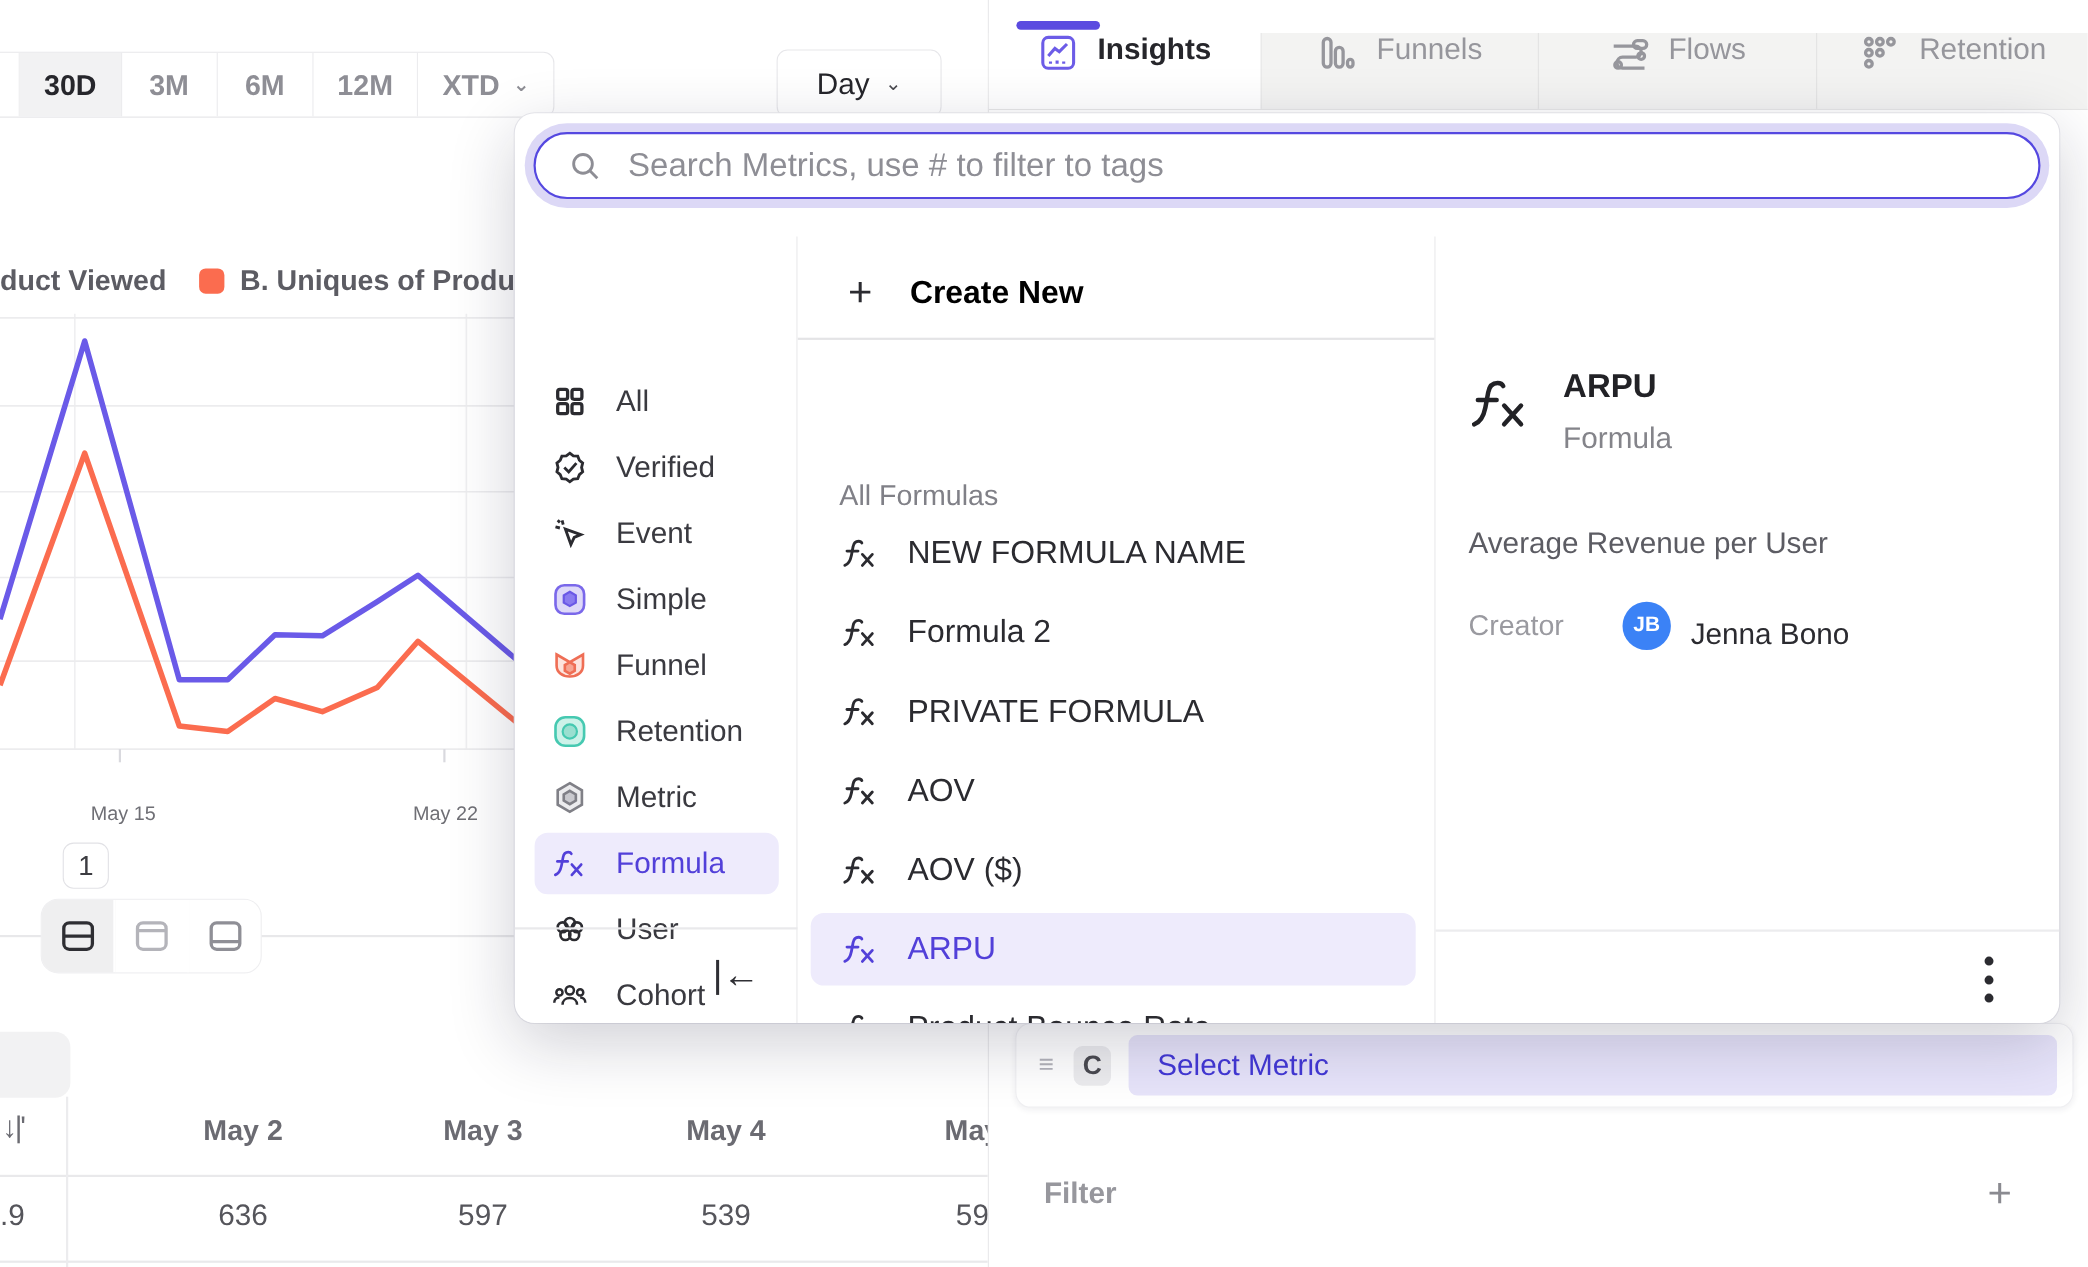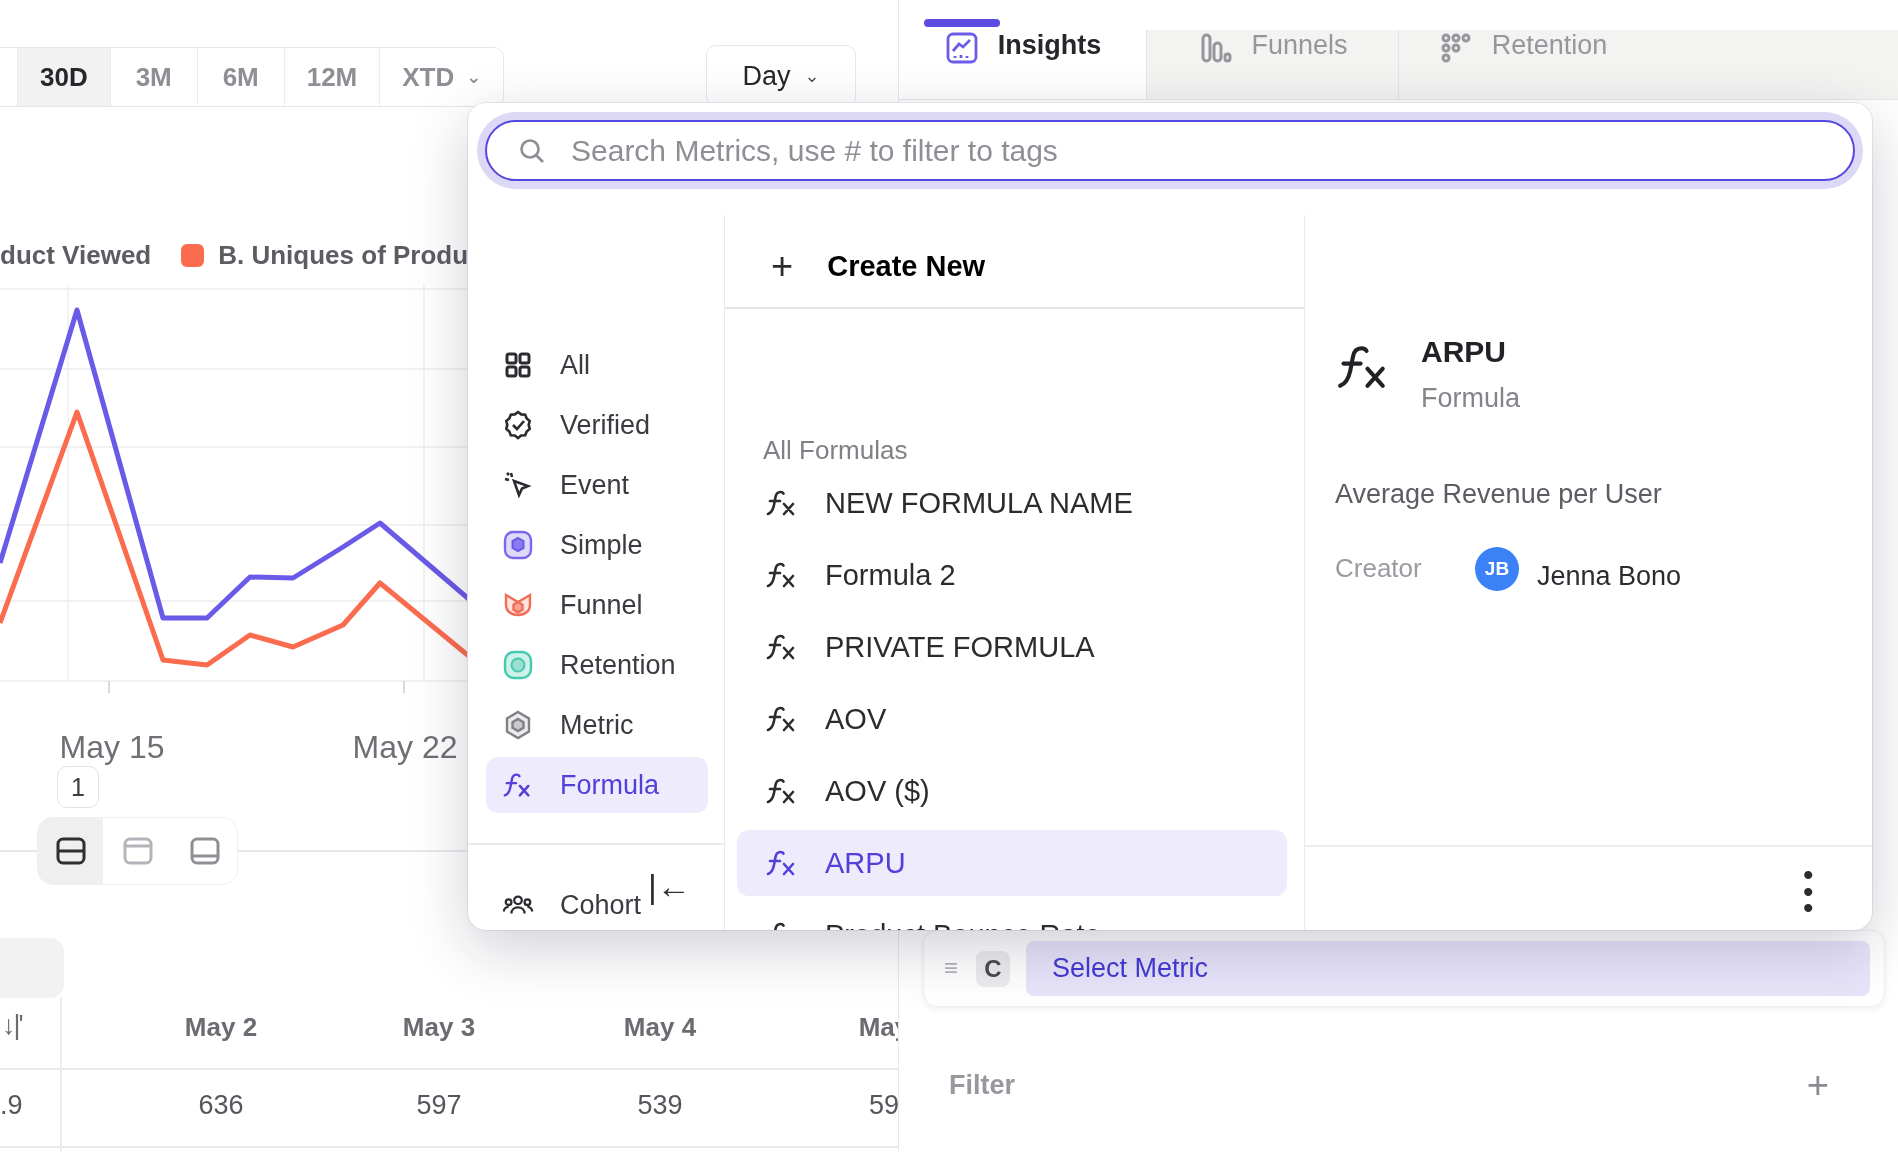--- a/index.html
+++ b/index.html
@@ -20,21 +20,21 @@
   .day-btn { left:706px; top:45px; width:150px; height:62px; background:#fff; border:1.5px solid #e7e7ea;
     border-radius:10px; display:flex; align-items:center; justify-content:center; gap:14px;
     font-size:27px; font-weight:400; color:#26262b; cursor:pointer; }
   .day-btn .chev { font-size:18px; color:#4a4a50; }
 
   .legend-row { left:0; top:238px; width:470px; height:34px; display:flex; align-items:center; overflow:hidden; }
   .legend-label { font-size:26px; font-weight:600; color:#5c5c63; white-space:nowrap; }
   .legend-swatch { width:23px; height:23px; border-radius:6px; margin:0 14px 0 30px; flex:0 0 auto; }
 
   .chart-wrap { left:0; top:285px; width:470px; height:470px; }
-  .axis-label { position:absolute; font-size:32px; color:#6f6f75; white-space:nowrap; transform:translateX(-50%); }
+  .axis-label { position:absolute; font-size:18px; color:#6f6f75; white-space:nowrap; transform:translateX(-50%); }
 
   .page-box { left:57px; top:766px; width:42px; height:42px; border:1.5px solid #e2e2e6; border-radius:10px;
     display:flex; align-items:center; justify-content:center; font-size:25px; color:#3c3c41; background:#fff; }
   .hdivider { left:0; top:850px; width:470px; height:1.5px; background:#e8e8ea; }
   .layout-group { left:37px; top:817px; width:201px; height:68px; background:#f5f5f6; border-radius:16px;
     display:flex; overflow:hidden; border:1px solid #efeff1; }
   .layout-cell { flex:1; display:flex; align-items:center; justify-content:center; border-right:2px solid #fff; cursor:pointer; }
   .layout-cell:last-child { border-right:none; }
   .layout-cell.active { background:#efeff0; }
   .layout-cell.white { background:#fff; }
@@ -218,20 +218,29 @@
         <span>Insights</span>
       </div>
       <div class="tab" style="width:252px;">
         <svg class="ticon" viewBox="0 0 36 36" fill="none" stroke="#96969c" stroke-width="3">
           <rect x="6" y="5" width="7" height="26" rx="3.5"></rect>
             <rect x="17" y="13" width="7" height="18" rx="3.5"></rect>
             <rect x="28" y="24" width="5" height="7" rx="2.5"></rect>
         </svg>
         <span>Funnels</span>
       </div>
+      <div class="tab" style="width:253px;">
+        <svg class="ticon" viewBox="0 0 36 36" fill="none" stroke="#96969c" stroke-width="3">
+          <path d="M4 12 h20 a5 5 0 0 1 0 10 h-12 a5 5 0 0 0 0 10 h20"></path>
+          <rect x="22" y="7" width="12" height="7" rx="3.5"></rect>
+            <circle cx="29" cy="21" r="3"></circle>
+            <circle cx="8" cy="29" r="3"></circle>
+        </svg>
+        <span>Flows</span>
+      </div>
       <div class="tab" style="width:247px;">
         <svg class="ticon" viewBox="0 0 36 36" fill="none" stroke="#96969c" stroke-width="3">
           <circle cx="8" cy="8" r="3"></circle>
             <circle cx="18" cy="8" r="3"></circle>
             <circle cx="28" cy="8" r="3"></circle>
           <circle cx="8" cy="18" r="3"></circle>
             <circle cx="18" cy="18" r="3"></circle>
           <circle cx="8" cy="28" r="3"></circle>
         </svg>
         <span>Retention</span>
@@ -315,20 +324,30 @@
         <span>Metric</span>
       </div>
       <div class="cat-item active" style="top:542px;">
         <svg class="cat-icon" viewBox="0 0 34 30" fill="none" stroke="#5240d9" stroke-width="2.6" stroke-linecap="round">
             <path d="M3 26c3-1 5-4 6-9l1.5-8c.6-3.4 2.5-5 5-5 1.6 0 2.6.7 3 1.6"></path>
             <line x1="5" y1="13" x2="15" y2="13"></line>
             <path d="M19 16l9 10 M28 16l-9 10"></path>
           </svg>
         <span>Formula</span>
       </div>
+      <div class="cat-item" style="top:602px;">
+        <svg class="cat-icon" viewBox="0 0 32 32" fill="none" stroke="#2b2b30" stroke-width="2.4">
+            <circle cx="16" cy="10" r="4.5"></circle>
+            <circle cx="9.5" cy="14" r="4.5"></circle>
+            <circle cx="22.5" cy="14" r="4.5"></circle>
+            <circle cx="12" cy="21" r="4.5"></circle>
+            <circle cx="20" cy="21" r="4.5"></circle>
+          </svg>
+        <span>User</span>
+      </div>
       <div class="cat-item" style="top:662px;">
         <svg class="cat-icon" viewBox="0 0 34 30" fill="none" stroke="#2b2b30" stroke-width="2.4">
             <circle cx="17" cy="10" r="4"></circle>
             <path d="M10 24c0-4 3-6.5 7-6.5s7 2.5 7 6.5"></path>
             <circle cx="7" cy="12" r="3"></circle>
             <path d="M2 22c0-3 2-5 5-5"></path>
             <circle cx="27" cy="12" r="3"></circle>
             <path d="M32 22c0-3-2-5-5-5"></path>
           </svg>
         <span>Cohort</span>

